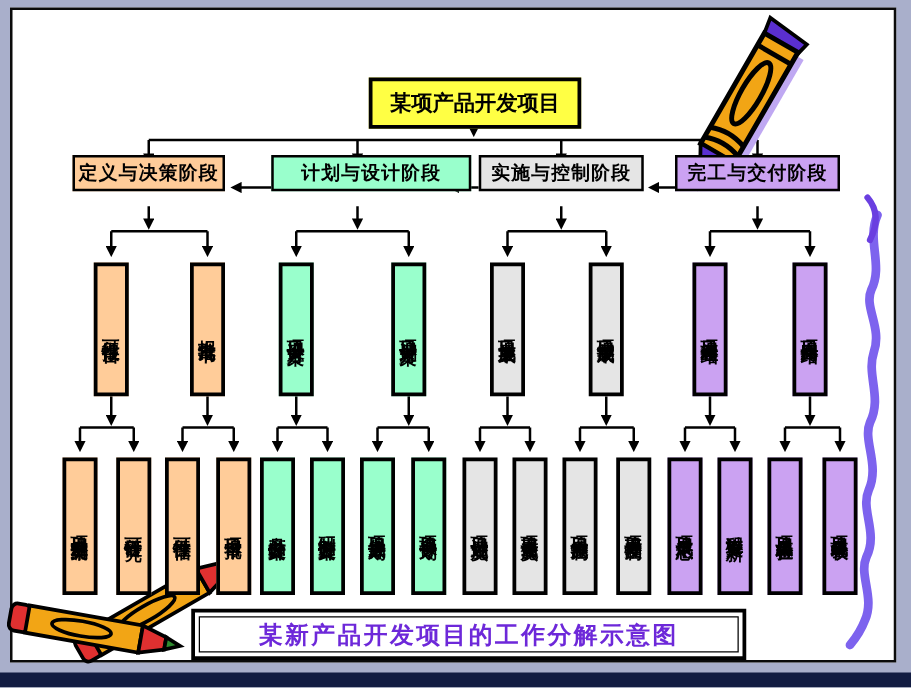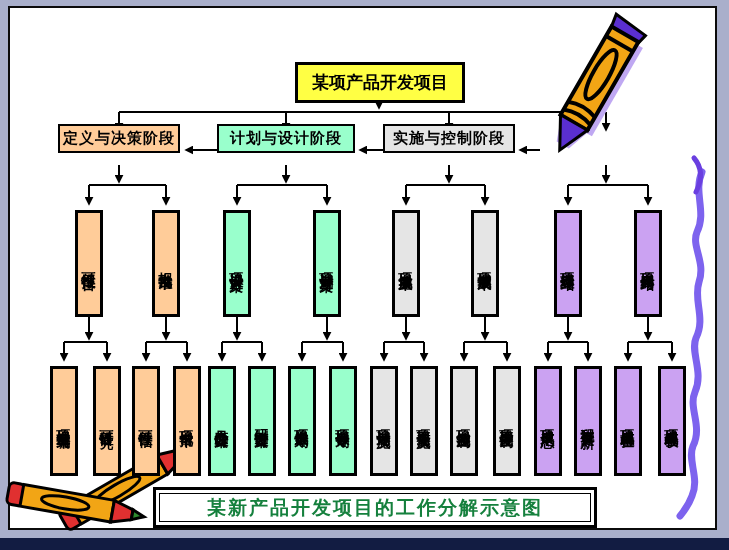--- a/index.html
+++ b/index.html
@@ -14,21 +14,21 @@
   .phase{top:124px;height:29px;font-size:15px;letter-spacing:1px;}
   .vbox{width:28px;border-width:3px;}
   .lvl3{top:210px;height:107px;}
   .lvl4{top:366px;height:110px;}
   .vt{writing-mode:vertical-rl;text-orientation:upright;font-size:14px;font-weight:bold;letter-spacing:1px;line-height:1;}
   .p0{background:#FFCC99;}
   .p1{background:#99FFCC;}
   .p2{background:#e5e5e5;}
   .p3{background:#CBA2F2;}
   .caption-outer{position:absolute;left:153px;top:487px;width:444px;height:41px;box-sizing:border-box;border:3px solid #000;background:#fff;padding:3px;z-index:3;}
-  .caption-inner{width:100%;height:100%;box-sizing:border-box;border:1px solid #000;display:flex;align-items:center;justify-content:center;font-size:19px;font-weight:bold;letter-spacing:2px;color:#15803d;}
+  .caption-inner{width:100%;height:100%;box-sizing:border-box;border:1px solid #000;display:flex;align-items:center;justify-content:center;font-size:19px;font-weight:bold;letter-spacing:2px;color:#6d28d9;}
 </style>
 </head>
 <body>
 
 <div class="stage">
   <div class="slide"></div>
 
   <svg class="lyr svglyr" width="729" height="550" viewBox="0 0 729 550">
     <defs>
       <marker id="ah" viewBox="0 0 10 10" refX="7" refY="5" markerWidth="4.5" markerHeight="4.5" orient="auto-start-reverse">
@@ -133,26 +133,29 @@
     </g>
   </svg>
 
   <div class="node rootbox">
     <span>某项产品开发项目</span>
   </div>
 
   <div class="node phase p0" style="left:58px;width:122px;">
     <span>定义与决策阶段</span>
   </div>
-  <div class="node phase p1" style="left:217px;width:138px;">
+  <div class="node phase p1" style="left:217px;width:160px;">
     <span>计划与设计阶段</span>
   </div>
   <div class="node phase p2" style="left:383px;width:132px;">
     <span>实施与控制阶段</span>
   </div>
+  <div class="node phase p3" style="left:540px;width:132px;">
+    <span>完工与交付阶段</span>
+  </div>
 
   <div class="node vbox lvl3 p0" style="left:75px;">
       <span class="vt">可行性报告</span>
     </div>
   <div class="node vbox lvl3 p0" style="left:152px;">
       <span class="vt">报告批准书</span>
     </div>
   <div class="node vbox lvl3 p1" style="left:223px;">
       <span class="vt">项目设计方案</span>
     </div>

